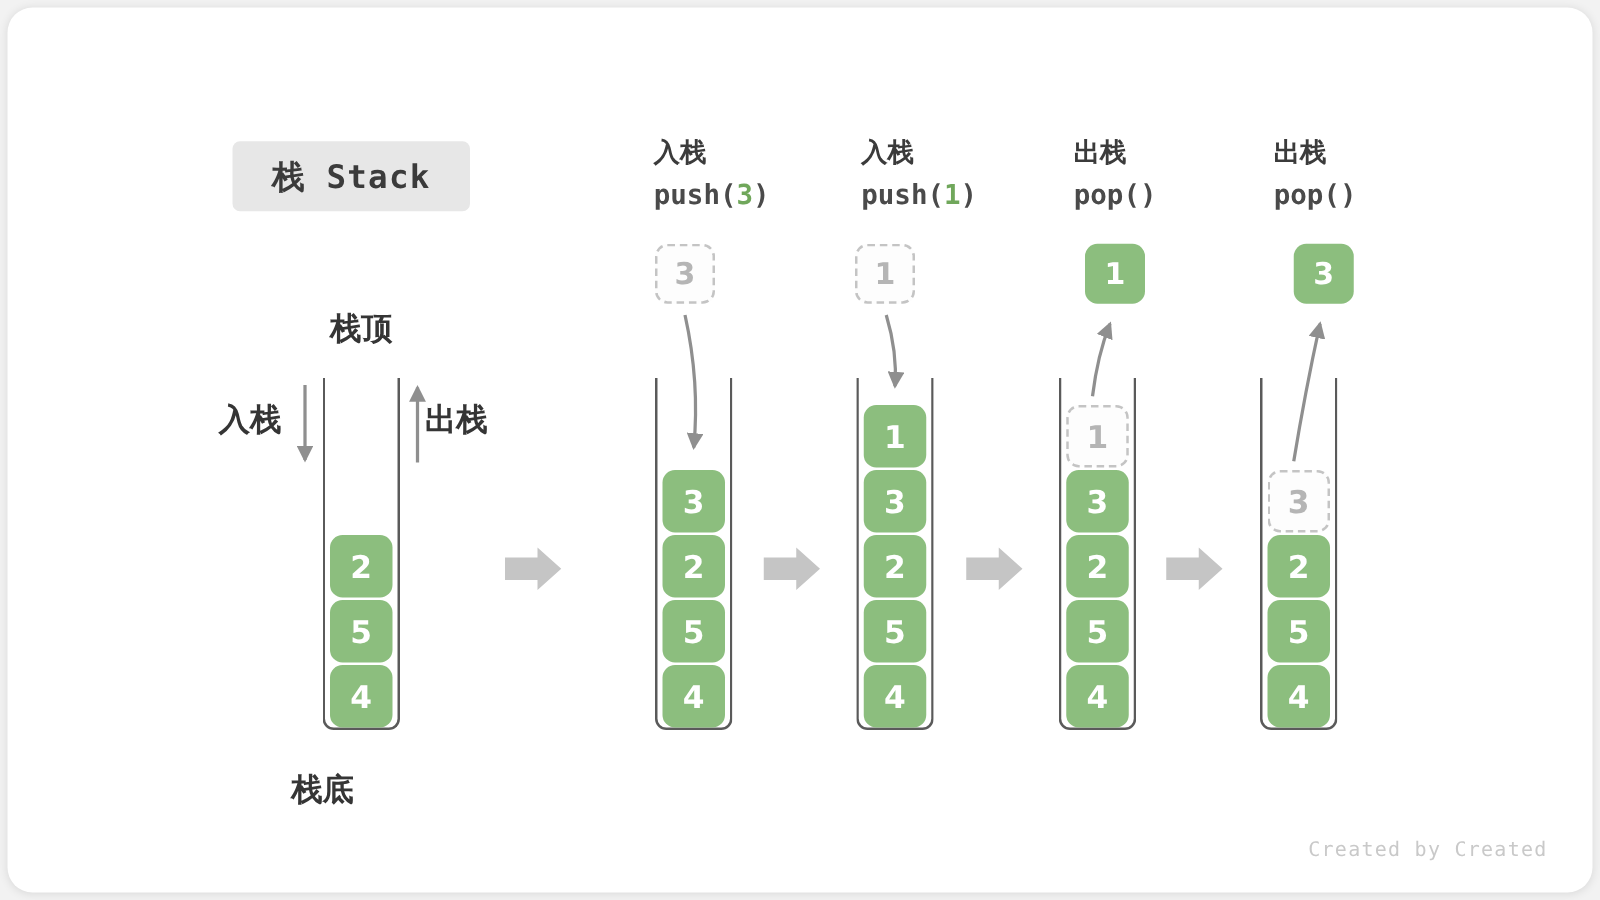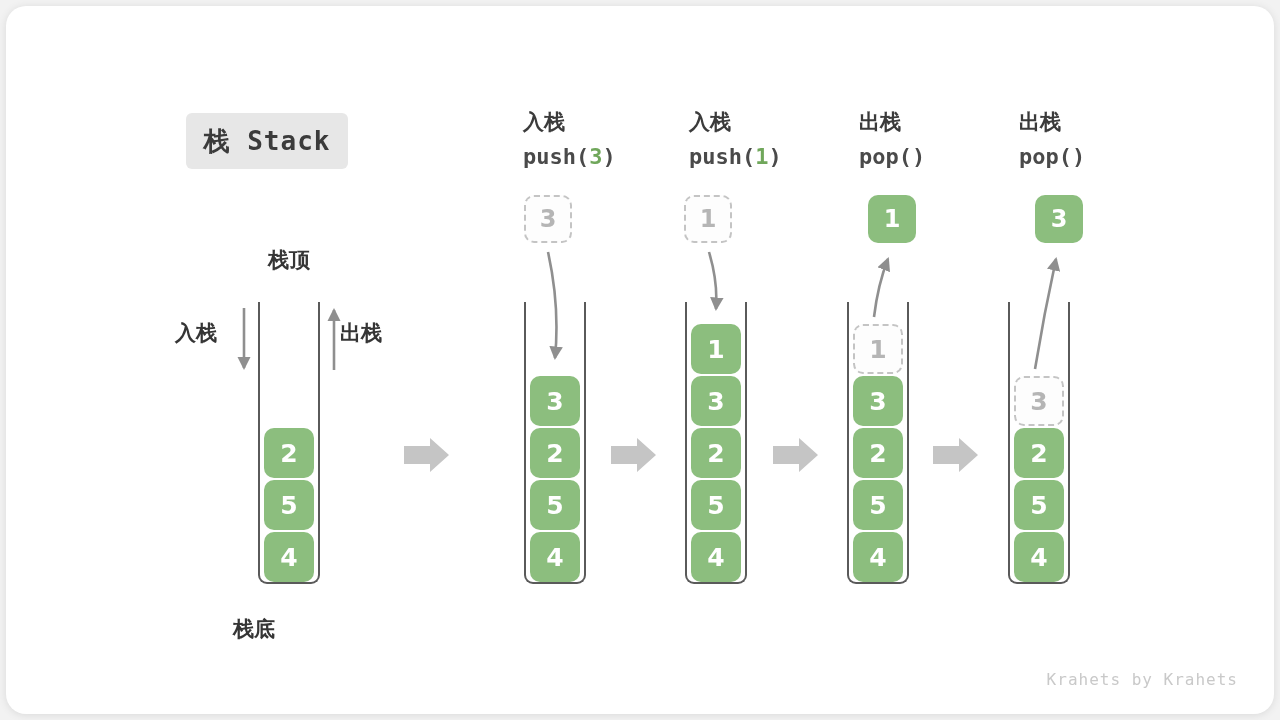--- a/index.html
+++ b/index.html
@@ -9,29 +9,29 @@
     font-family: "DejaVu Sans", sans-serif;
     overflow: hidden;
   }
   .canvas { position: relative; width: 1280px; height: 720px; }
   .card {
     position: absolute; left: 6px; top: 6px; width: 1268px; height: 708px;
     background: #ffffff; border-radius: 20px;
     box-shadow: 0 1px 8px rgba(0,0,0,0.10);
   }
   .title-box {
-    position: absolute; left: 180px; top: 107px; width: 162px; height: 56px;
+    position: absolute; left: 180px; top: 107px; width: 190px; height: 56px;
     background: #e7e7e7; border-radius: 6px;
     display: flex; align-items: center; justify-content: center;
     font-family: "DejaVu Sans Mono", monospace;
     font-weight: bold; font-size: 26px; color: #3b3b3b;
     letter-spacing: 1px;
   }
   .cjk-label {
-    position: absolute; font-weight: bold; font-size: 21px; color: #353535;
+    position: absolute; font-weight: bold; font-size: 25px; color: #353535;
     white-space: nowrap;
   }
   .lbl-top    { left: 227px; top: 240px; width: 112px; text-align: center; }
   .lbl-bottom { left: 227px; top: 609px; width: 112px; }
   .lbl-push   { left: 169px; top: 313px; }
   .lbl-pop    { left: 334px; top: 313px; }
   .op-block { position: absolute; top: 102px; white-space: nowrap; }
   .op-zh { font-weight: bold; font-size: 21px; color: #3b3b3b; }
   .op-code {
     margin-top: 8px;
@@ -150,15 +150,15 @@
         <path d="M542 246 Q554 300 549 352" fill="none" stroke="#8F8F8F" stroke-width="2.6" marker-end="url(#ah)"></path>
         <path d="M703 246 Q712 276 710 303" fill="none" stroke="#8F8F8F" stroke-width="2.6" marker-end="url(#ah)"></path>
         <path d="M868 311 Q872 278 882 253" fill="none" stroke="#8F8F8F" stroke-width="2.6" marker-end="url(#ah)"></path>
         <path d="M1029 363 Q1038 308 1050 253" fill="none" stroke="#8F8F8F" stroke-width="2.6" marker-end="url(#ah)"></path>
         <polygon points="398,440 424,440 424,432 443,449 424,466 424,458 398,458" fill="#C5C5C5"></polygon>
         <polygon points="605,440 631,440 631,432 650,449 631,466 631,458 605,458" fill="#C5C5C5"></polygon>
         <polygon points="767,440 793,440 793,432 812,449 793,466 793,458 767,458" fill="#C5C5C5"></polygon>
         <polygon points="927,440 953,440 953,432 972,449 953,466 953,458 927,458" fill="#C5C5C5"></polygon>
       </svg>
 
-    <div class="watermark">Krahets by Krahets</div>
+    <div class="watermark">Created by Created</div>
   </div>
 </div>
 
 </body></html>

